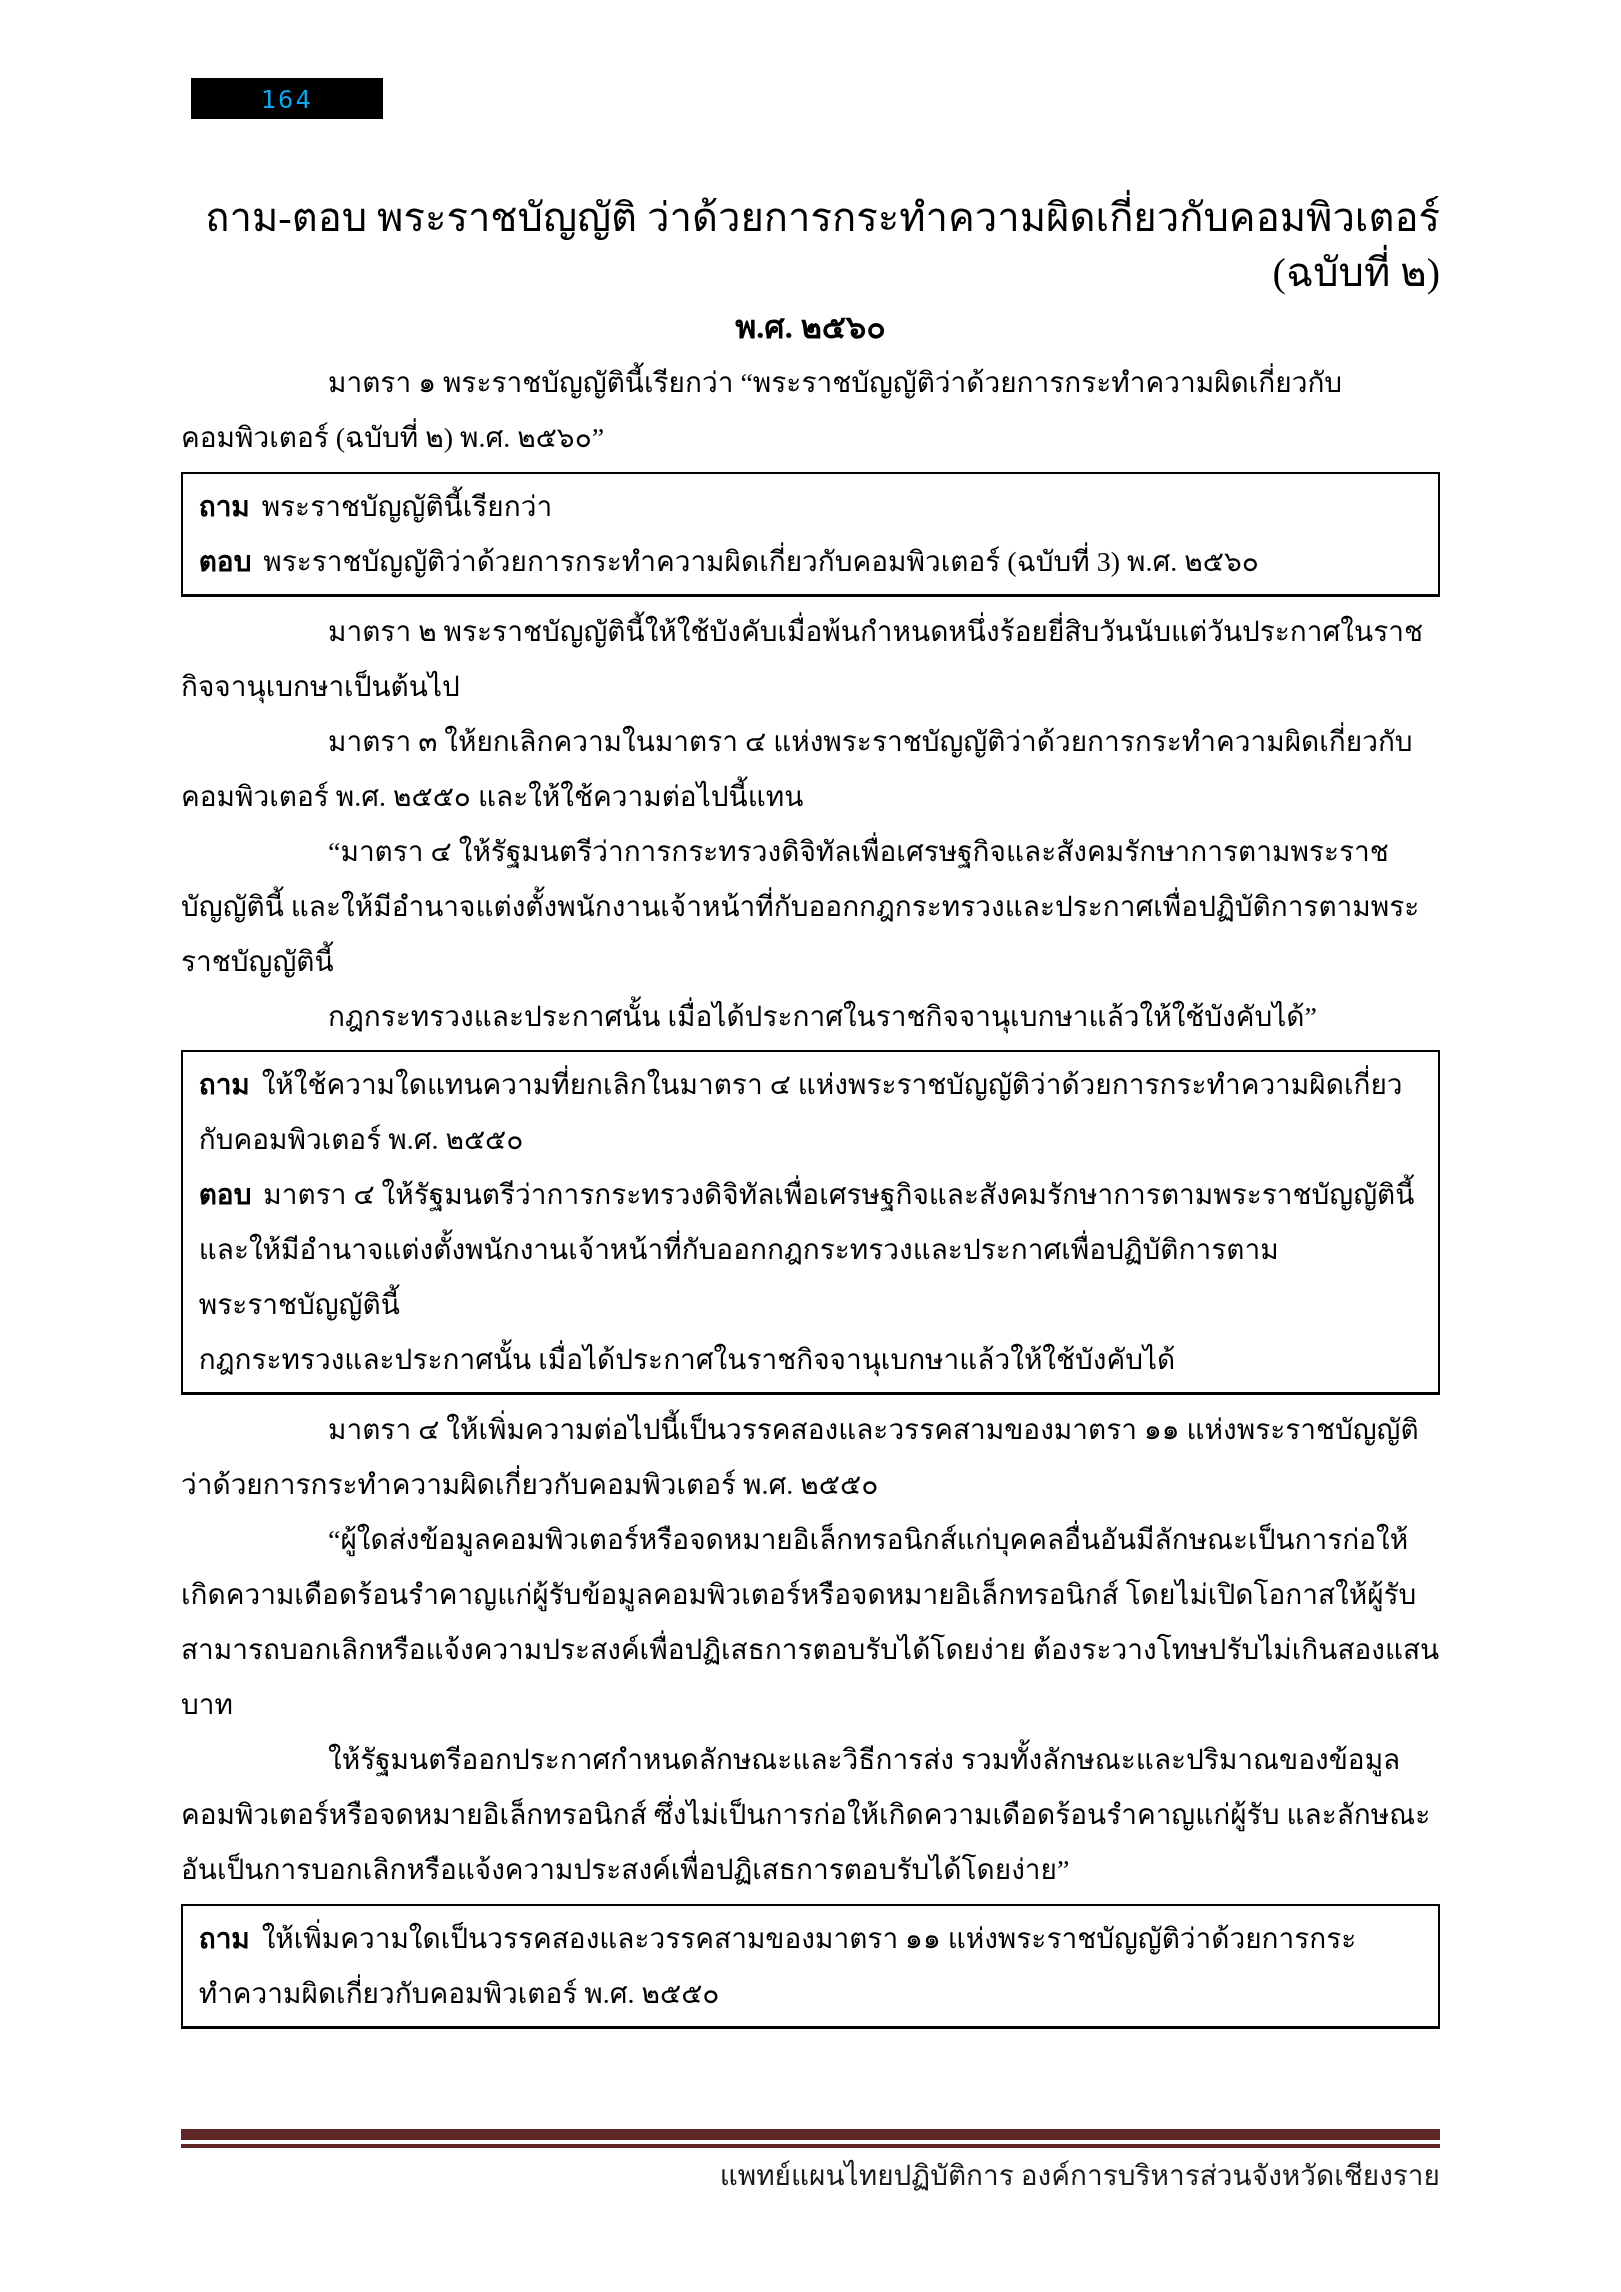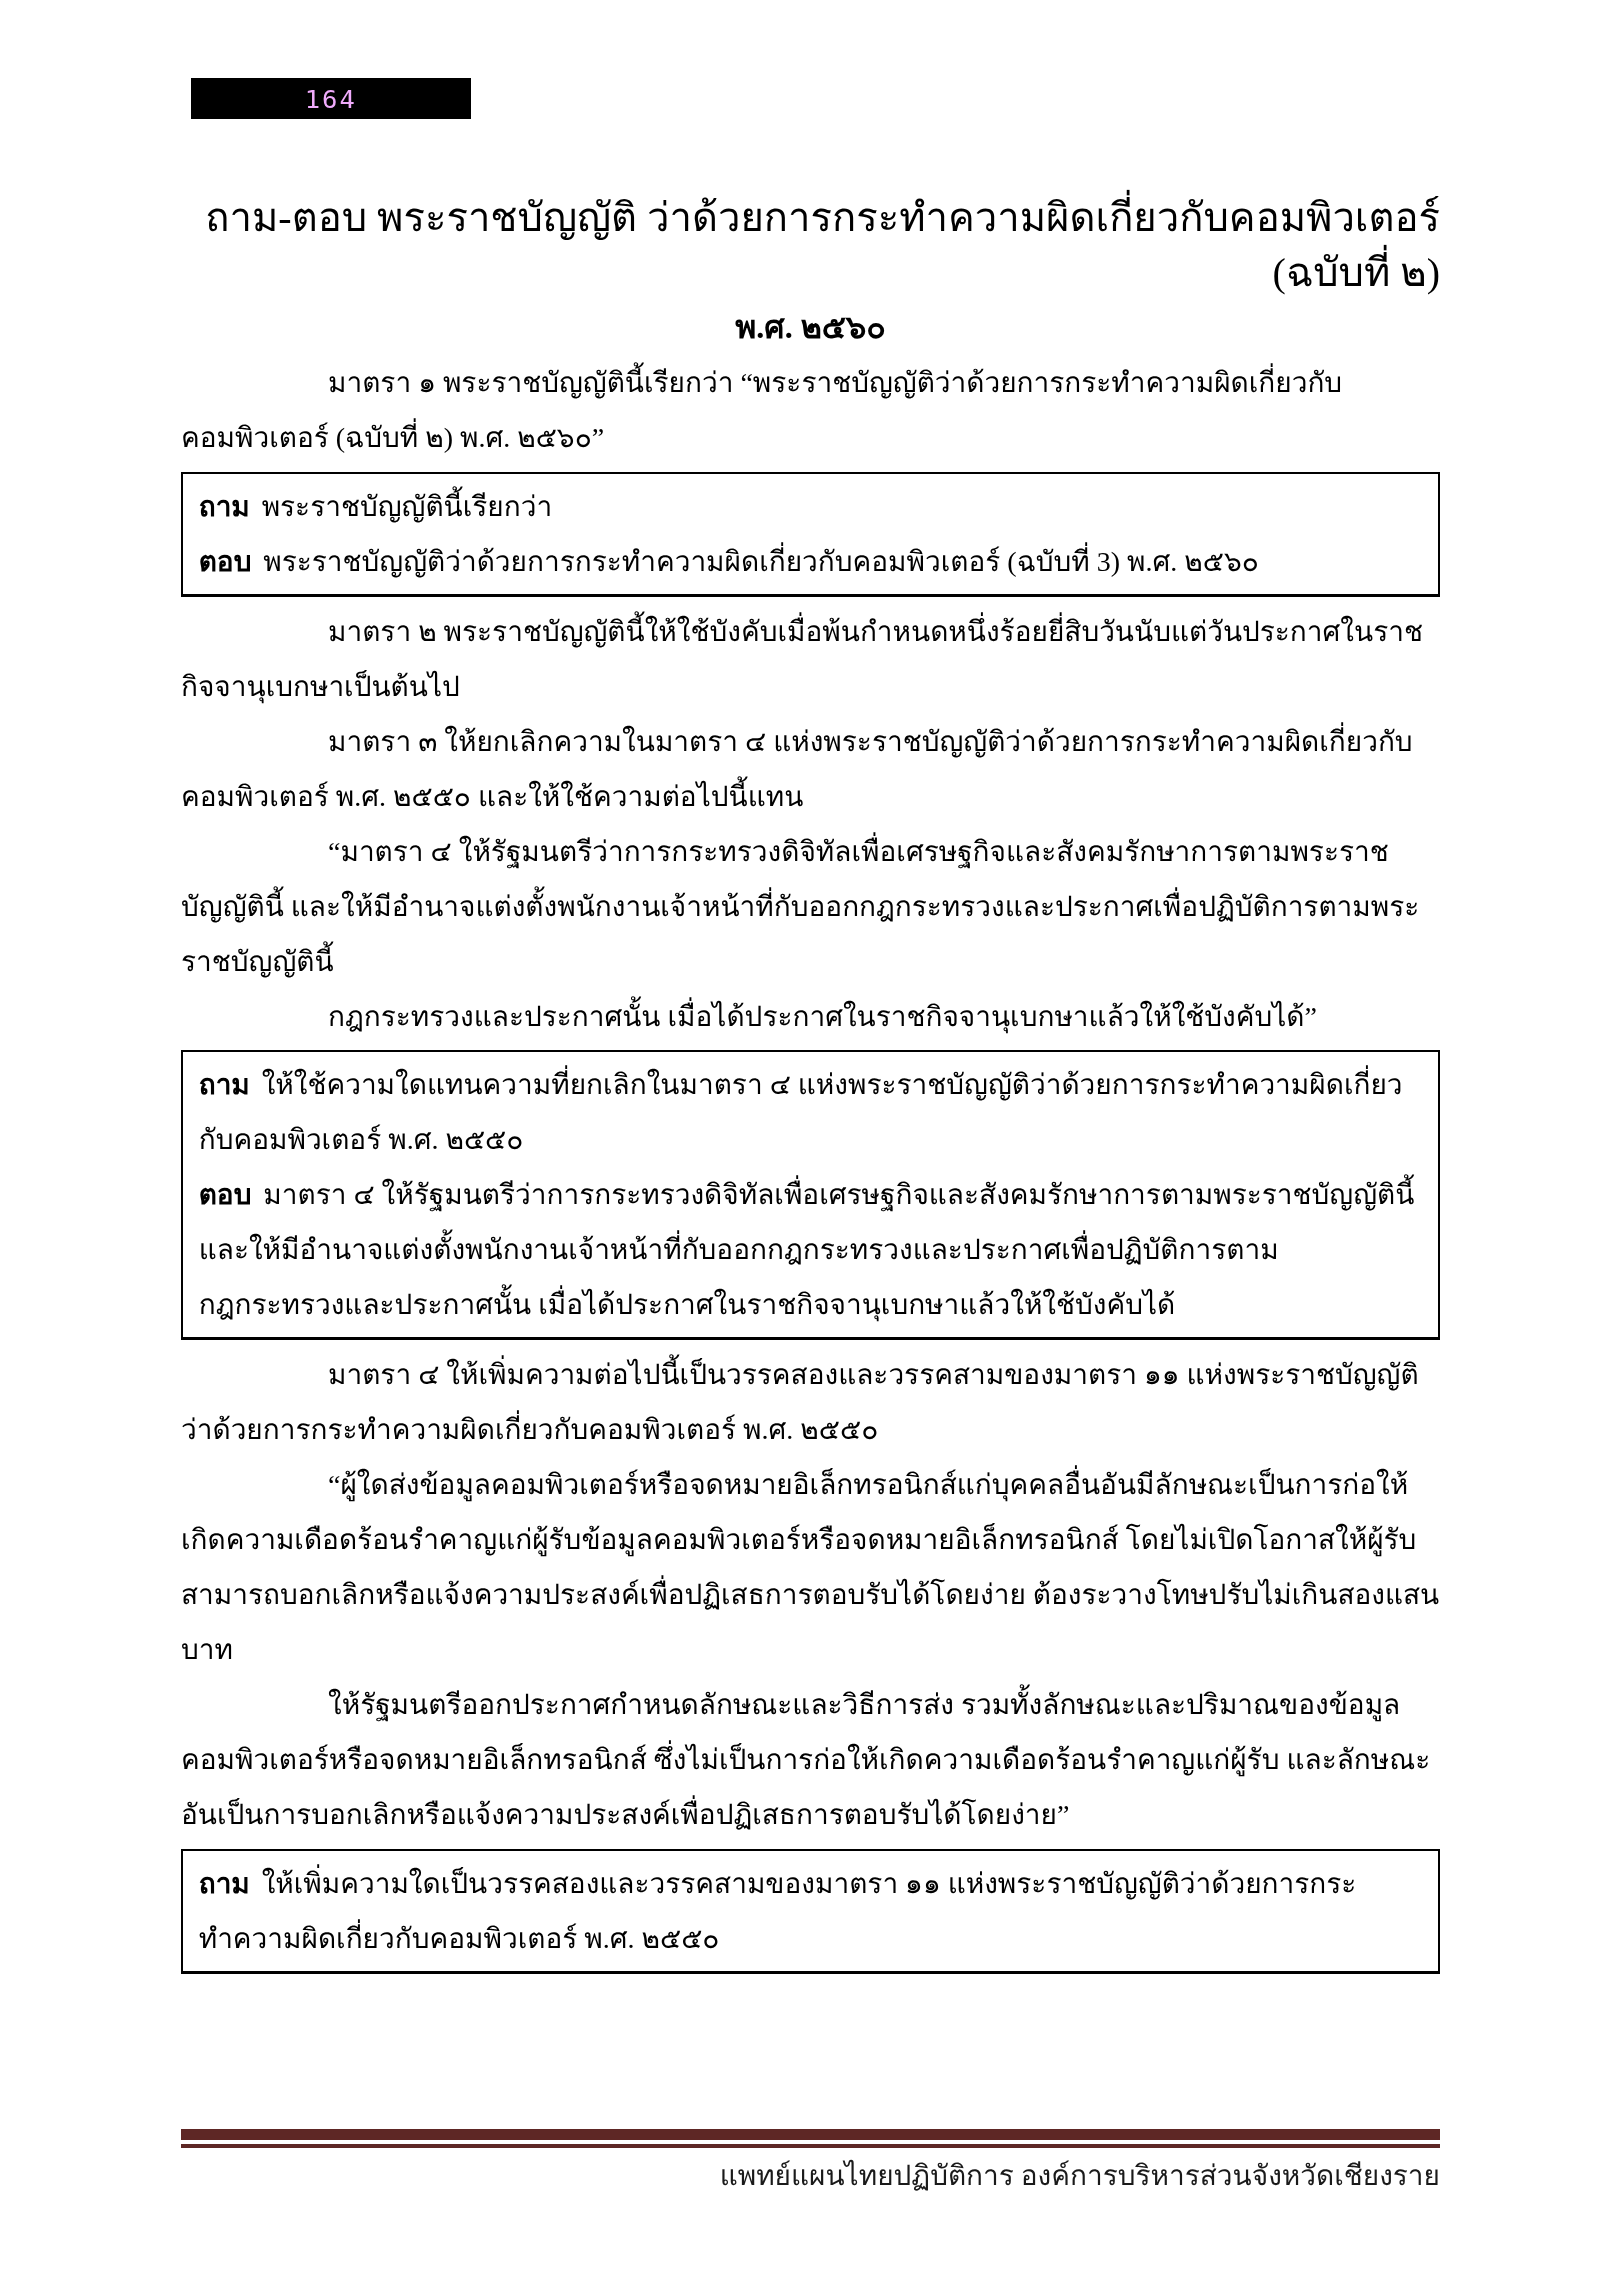--- a/index.html
+++ b/index.html
@@ -14,24 +14,24 @@
   }
   .content {
     position: absolute;
     left: 181px;
     top: 0;
     width: 1259px;
   }
   .page-number-box {
     margin-top: 78px;
     margin-left: 9.8px;
-    width: 280px;
+    width: 192px;
     height: 41px;
     background: #000000;
-    color: #f0abfc;
+    color: #0ea5e9;
     display: flex;
     align-items: center;
     justify-content: center;
     font-family: "DejaVu Sans Mono", "Liberation Mono", monospace;
     font-size: 25.5px;
     letter-spacing: 2px;
   }
   .doc-title {
     margin-top: 71px;
     text-align: right;
@@ -105,20 +105,21 @@
   <p class="body-text">มาตรา ๒ พระราชบัญญัตินี้ให้ใช้บังคับเมื่อพ้นกำหนดหนึ่งร้อยยี่สิบวันนับแต่วันประกาศในราชกิจจานุเบกษาเป็นต้นไป</p>
 
 
   <p class="body-text">มาตรา ๓ ให้ยกเลิกความในมาตรา ๔ แห่งพระราชบัญญัติว่าด้วยการกระทำความผิดเกี่ยวกับคอมพิวเตอร์ พ.ศ. ๒๕๕๐ และให้ใช้ความต่อไปนี้แทน</p>
   <p class="body-text">“มาตรา ๔ ให้รัฐมนตรีว่าการกระทรวงดิจิทัลเพื่อเศรษฐกิจและสังคมรักษาการตามพระราชบัญญัตินี้ และให้มีอำนาจแต่งตั้งพนักงานเจ้าหน้าที่กับออกกฎกระทรวงและประกาศเพื่อปฏิบัติการตามพระราชบัญญัตินี้</p>
   <p class="body-text">กฎกระทรวงและประกาศนั้น เมื่อได้ประกาศในราชกิจจานุเบกษาแล้วให้ใช้บังคับได้”</p>
 
   <div class="qa-box">
     <p><strong class="qa-label">ถาม</strong><span>ให้ใช้ความใดแทนความที่ยกเลิกในมาตรา ๔ แห่งพระราชบัญญัติว่าด้วยการกระทำความผิดเกี่ยวกับคอมพิวเตอร์ พ.ศ. ๒๕๕๐</span></p>
     <p><strong class="qa-label">ตอบ</strong><span>มาตรา ๔ ให้รัฐมนตรีว่าการกระทรวงดิจิทัลเพื่อเศรษฐกิจและสังคมรักษาการตามพระราชบัญญัตินี้ และให้มีอำนาจแต่งตั้งพนักงานเจ้าหน้าที่กับออกกฎกระทรวงและประกาศเพื่อปฏิบัติการตาม</span></p>
+    <p class="no-indent">พระราชบัญญัตินี้</p>
     <p class="no-indent">กฎกระทรวงและประกาศนั้น เมื่อได้ประกาศในราชกิจจานุเบกษาแล้วให้ใช้บังคับได้</p>
   </div>
 
   <p class="body-text">มาตรา ๔ ให้เพิ่มความต่อไปนี้เป็นวรรคสองและวรรคสามของมาตรา ๑๑ แห่งพระราชบัญญัติว่าด้วยการกระทำความผิดเกี่ยวกับคอมพิวเตอร์ พ.ศ. ๒๕๕๐</p>
   <p class="body-text">“ผู้ใดส่งข้อมูลคอมพิวเตอร์หรือจดหมายอิเล็กทรอนิกส์แก่บุคคลอื่นอันมีลักษณะเป็นการก่อให้เกิดความเดือดร้อนรำคาญแก่ผู้รับข้อมูลคอมพิวเตอร์หรือจดหมายอิเล็กทรอนิกส์ โดยไม่เปิดโอกาสให้ผู้รับสามารถบอกเลิกหรือแจ้งความประสงค์เพื่อปฏิเสธการตอบรับได้โดยง่าย ต้องระวางโทษปรับไม่เกินสองแสนบาท</p>
   <p class="body-text">ให้รัฐมนตรีออกประกาศกำหนดลักษณะและวิธีการส่ง รวมทั้งลักษณะและปริมาณของข้อมูลคอมพิวเตอร์หรือจดหมายอิเล็กทรอนิกส์ ซึ่งไม่เป็นการก่อให้เกิดความเดือดร้อนรำคาญแก่ผู้รับ และลักษณะอันเป็นการบอกเลิกหรือแจ้งความประสงค์เพื่อปฏิเสธการตอบรับได้โดยง่าย”</p>
 
   <div class="qa-box">
     <p><strong class="qa-label">ถาม</strong><span>ให้เพิ่มความใดเป็นวรรคสองและวรรคสามของมาตรา ๑๑ แห่งพระราชบัญญัติว่าด้วยการกระทำความผิดเกี่ยวกับคอมพิวเตอร์ พ.ศ. ๒๕๕๐</span></p>
   </div>

